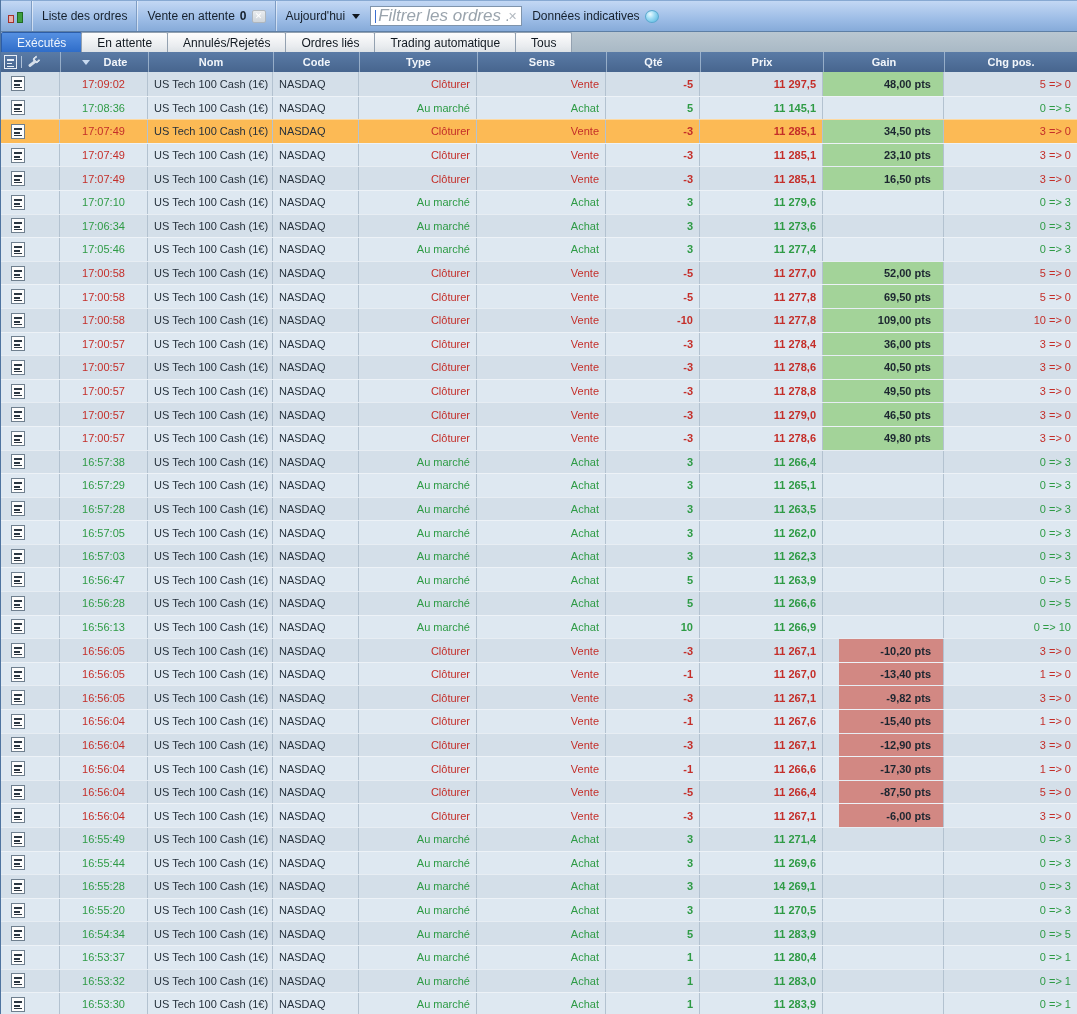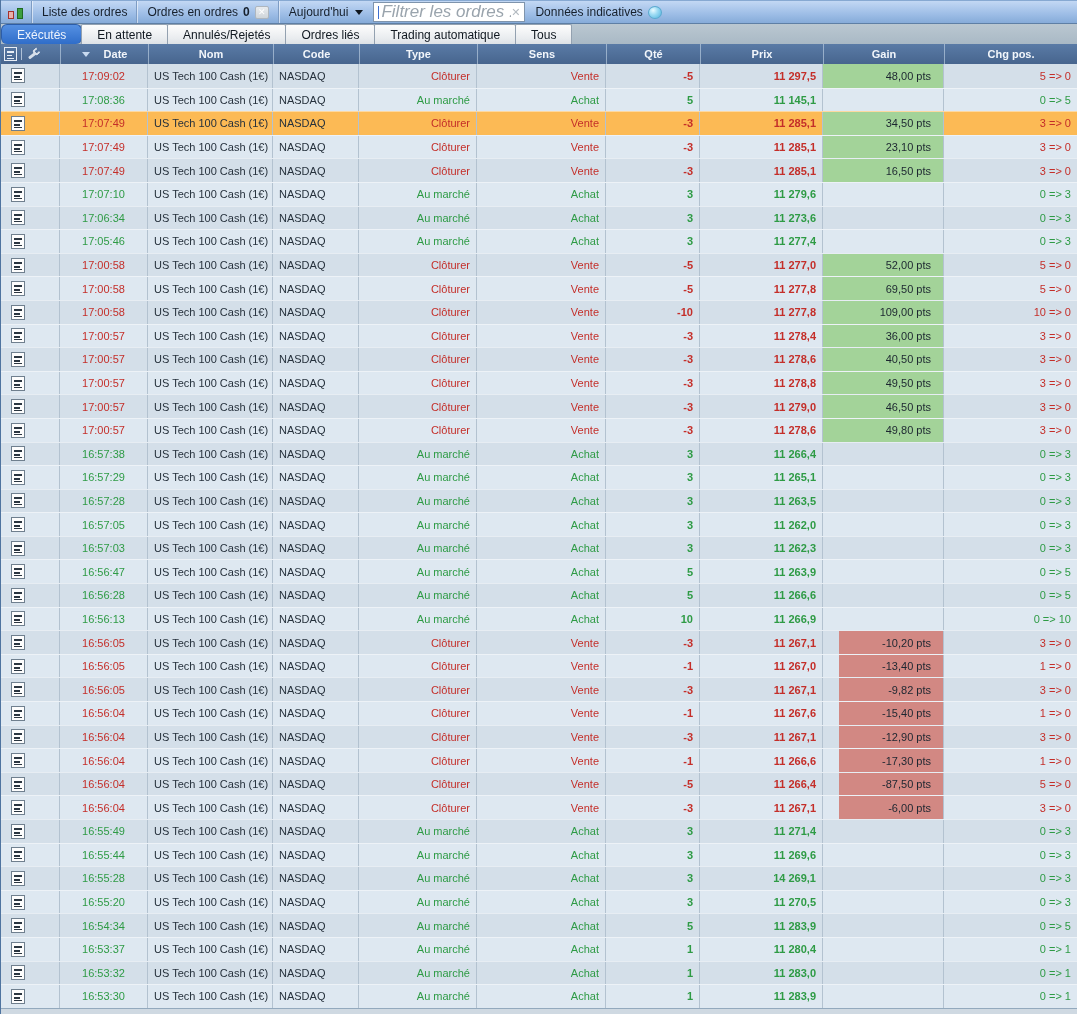--- a/index.html
+++ b/index.html
@@ -4,21 +4,21 @@
 <style>
   html,body{margin:0;padding:0;background:#9eb4c6;}
   *{box-sizing:border-box;}
   #app{
     width:1077px;height:1014px;position:relative;overflow:hidden;
     font-family:"Liberation Sans","DejaVu Sans",sans-serif;font-size:11px;
     border-left:1px solid #4f74a0;background:#dfe8f1;
   }
   
   .toolbar{
-    height:24px;display:flex;align-items:stretch;
+    height:32px;display:flex;align-items:stretch;
     background:linear-gradient(#c3d8f4,#9dbde6 60%,#86abd9);
     border-top:1px solid #87a9d2;border-bottom:1px solid #5e7fa5;
   }
   .tseg{display:flex;align-items:center;padding:0 9px;gap:5px;color:#16202c;font-size:12px;cursor:default;}
   .tsep{width:0;border-left:1px solid #7d9cc4;border-right:1px solid rgba(255,255,255,.55);}
   .candles{position:relative;width:20px;height:16px;}
   .candle{position:absolute;bottom:1px;}
   .candle.red{left:2px;width:6px;height:8px;background:#e8b0ac;border:1px solid #a5322c;}
   .candle.red::before{content:"";position:absolute;left:2px;top:-4px;width:1px;height:14px;background:#a5322c;z-index:-1;}
   .candle.green{left:11px;width:6px;height:11px;background:#3d9e3f;border:1px solid #1f6b22;}
@@ -44,21 +44,21 @@
     border:1px solid #5aa9cf;
   }
   
   .tabs{height:20px;display:flex;align-items:stretch;background:linear-gradient(#bac7d1,#a9b9c5);}
   .tab{
     display:flex;align-items:center;padding:0 15px;font-size:12px;color:#101820;
     background:linear-gradient(#fdfdfd,#e9ecef 70%,#dde2e6);
     border:1px solid #93a1b0;border-bottom:none;border-radius:2px 2px 0 0;margin-right:-1px;cursor:pointer;white-space:nowrap;
   }
   .tab.active{
-    background:linear-gradient(#5590e2,#2f6dc9);color:#eef4fd;border-color:#2c5da8;border-radius:6px;
+    background:linear-gradient(#5590e2,#2f6dc9);color:#eef4fd;border-color:#2c5da8;
   }
   
   .grid{display:grid;grid-template-columns:59px 88px 125px 86px 118px 129px 94px 123px 121px 1fr;}
   .thead{
     height:20px;background:linear-gradient(#5a7ba6,#47658e);
     color:#f2f6fb;font-weight:bold;
   }
   .th{display:flex;align-items:center;justify-content:center;position:relative;cursor:pointer;gap:14px;}
   .th + .th{border-left:1px solid rgba(210,225,240,.55);}
   .th-icons{display:flex;align-items:center;justify-content:flex-start;padding-left:3px;gap:4px;}
@@ -77,21 +77,21 @@
   .al-l{justify-content:flex-start;}
   .al-r{justify-content:flex-end;}
   .al-c{justify-content:center;}
   .c-gain{padding-right:12px;}
   .t-red{color:#c42e29;}
   .t-green{color:#2e9b45;}
   .t-dark{color:#26313c;}
   .b{font-weight:bold;}
   .gain-pos{background:#a3d399;}
   .gain-neg{background:#d28883;margin-left:16px;}
-  .gain-txt{color:#1c2630;}
+  .gain-txt{color:#1c2630;font-weight:bold;}
   .doc-icon{width:14px;height:15px;background:#fdfdfd;border:1px solid #6f7f8e;position:relative;margin-left:4px;}
   .doc-icon i{position:absolute;left:2px;height:2px;background:#2a3540;}
   .doc-icon i:nth-child(1){top:3px;width:8px;}
   .doc-icon i:nth-child(2){top:7px;width:6px;}
   .doc-icon i:nth-child(3){top:10px;width:8px;height:1px;}
   .hdr-doc{width:13px;height:14px;border:1px solid #e8eef6;background:transparent;position:relative;}
   .hdr-doc i{position:absolute;left:2px;height:1px;background:#e8eef6;}
   .hdr-doc i:nth-child(1){top:3px;width:7px;height:2px;}
   .hdr-doc i:nth-child(2){top:7px;width:5px;}
   .hdr-doc i:nth-child(3){top:10px;width:7px;}
@@ -111,21 +111,21 @@
         <span class="candle red"></span>
           <span class="candle green"></span>
       </span>
     </div>
     <div class="tsep"></div>
     <div class="tseg">
       <span>Liste des ordres</span>
     </div>
     <div class="tsep"></div>
     <div class="tseg">
-      <span>Ordres en ordres</span>
+      <span>Vente en attente</span>
       <span class="count">0</span>
       <span class="xbtn-disabled">✕</span>
     </div>
     <div class="tsep"></div>
     <div class="tseg">
       <span>Aujourd'hui</span>
       <span class="caret-down"></span>
     </div>
     <div class="filterbox">
       <span class="caret-text"></span>

